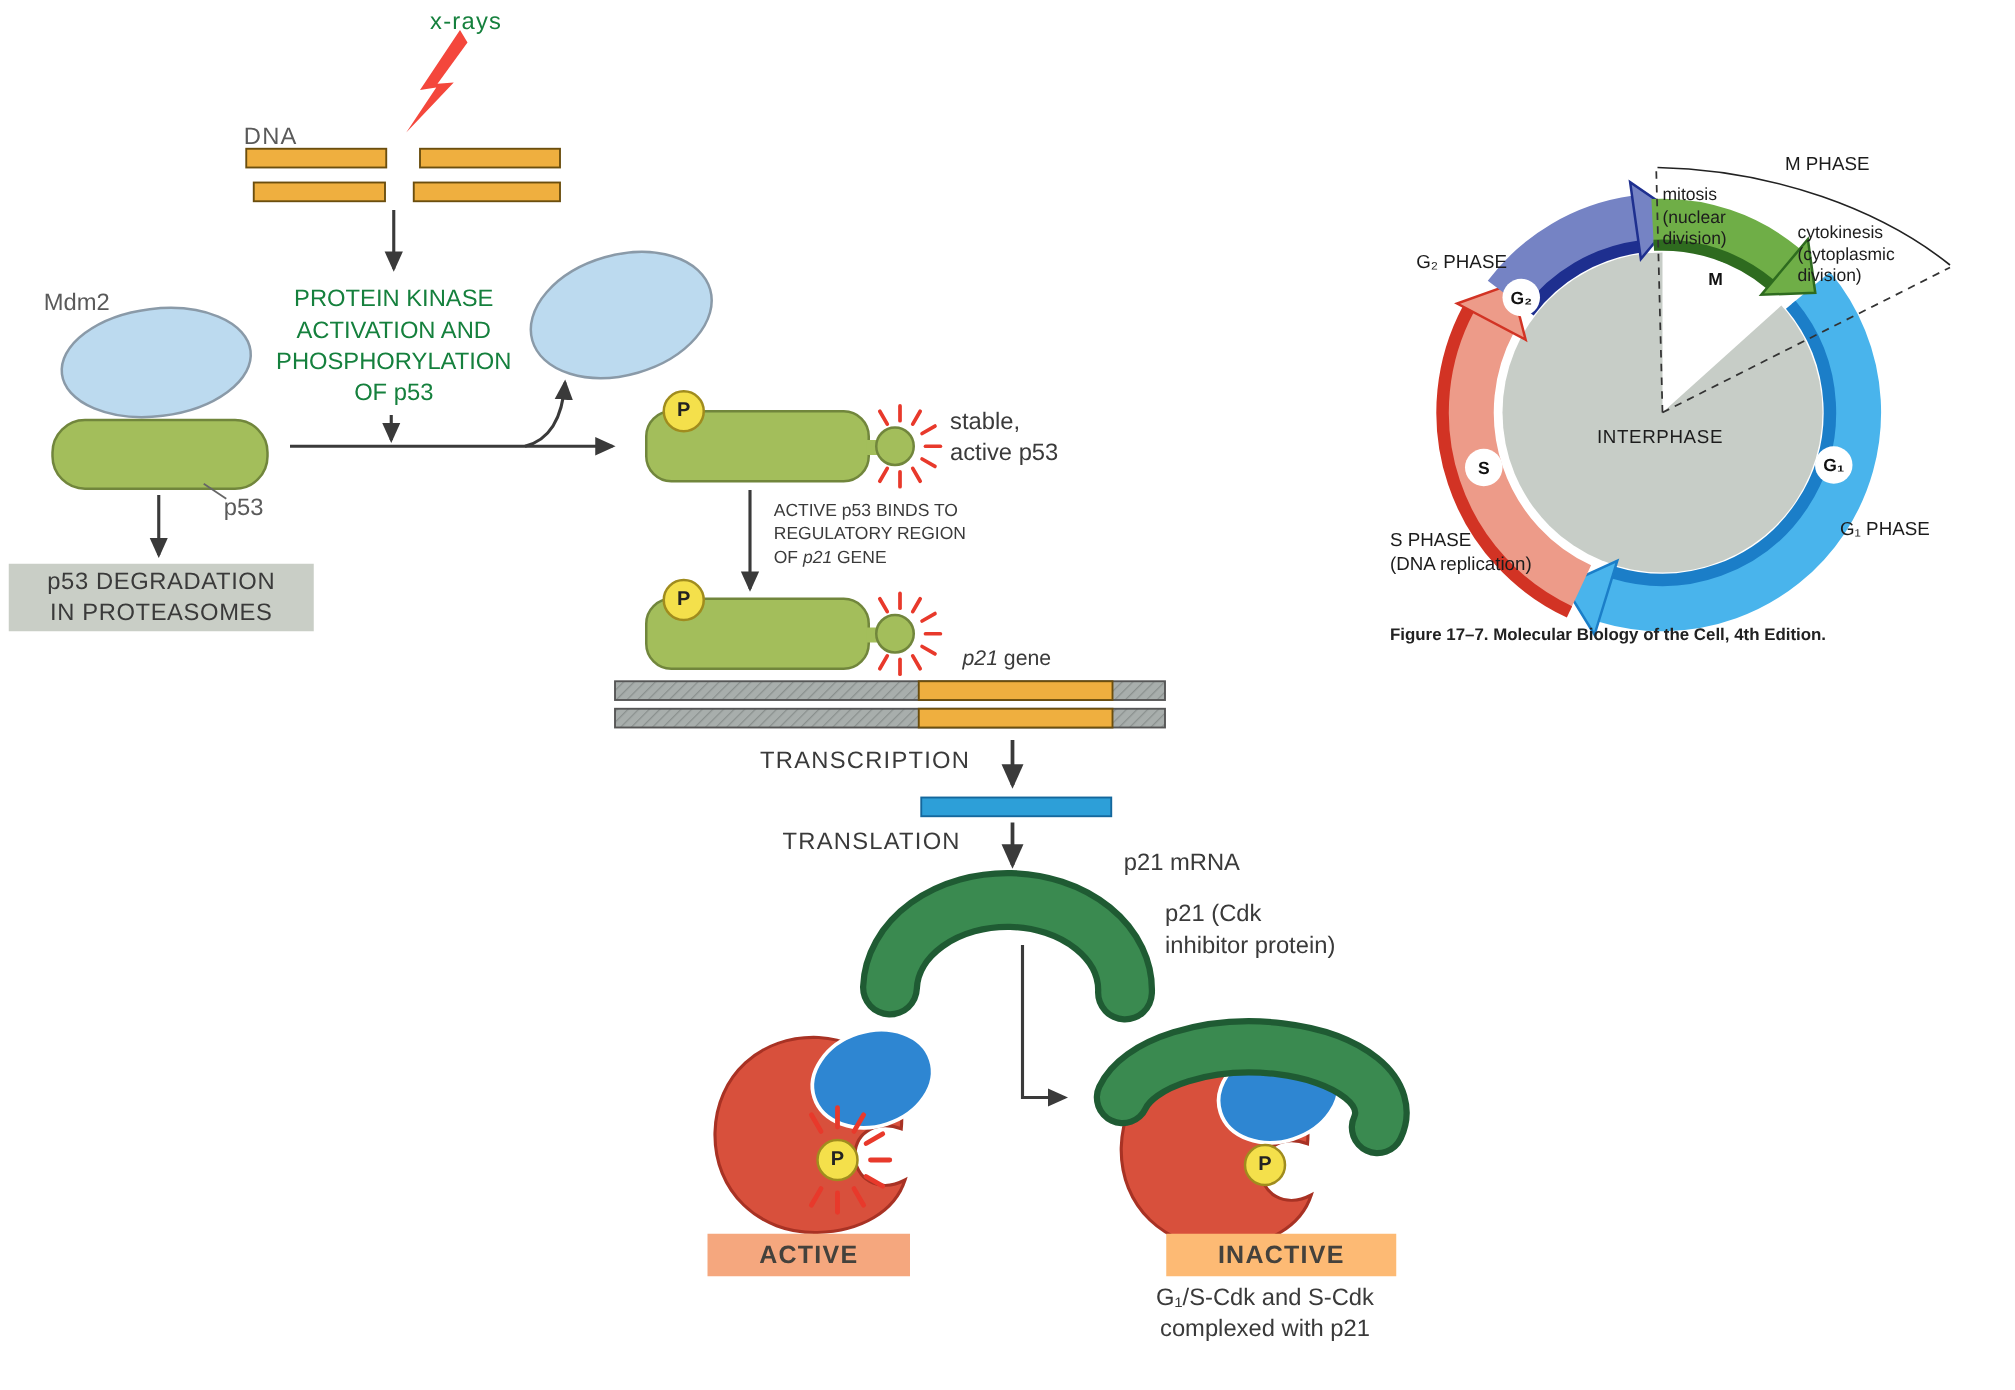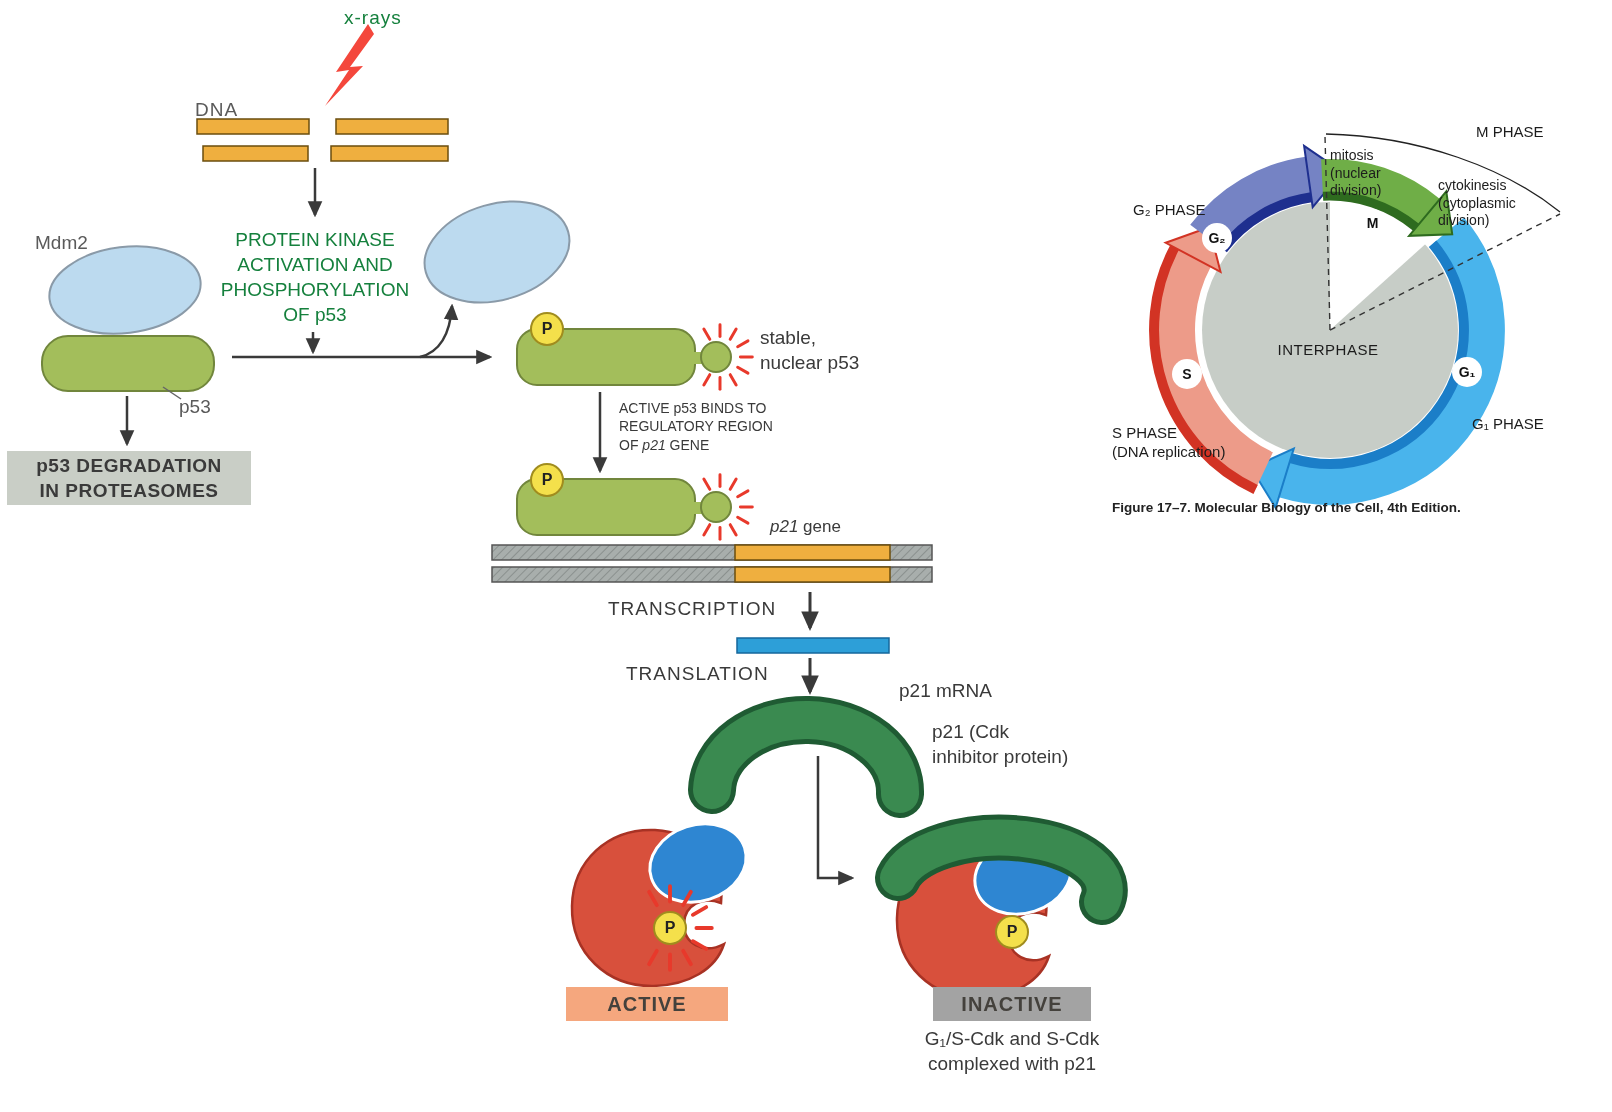--- a/index.html
+++ b/index.html
@@ -142,55 +142,55 @@
 
   <div class="txt red caps" style="left:344px; top:5px;">x-rays</div>
   <div class="txt gray caps" style="left:195px; top:97px;">DNA</div>
   <div class="txt red ctr" style="left:205px; top:227px; width:220px;">PROTEIN KINASE
 ACTIVATION AND
 PHOSPHORYLATION
 OF p53</div>
   <div class="txt gray" style="left:35px; top:230px;">Mdm2</div>
   <div class="txt gray" style="left:179px; top:394px;">p53</div>
 
-  <div class="box" style="left:7px; top:451px; width:244px; height:54px; background:#C9CEC6; font-weight:bold; font-size:20px; color:#3d443d; letter-spacing:0.5px;">
+  <div class="box" style="left:7px; top:451px; width:244px; height:54px; background:#C9CEC6; font-weight:normal; font-size:20px; color:#3d443d; letter-spacing:0.5px;">
     <span class="txt ctr" style="position:static;">p53 DEGRADATION
 IN PROTEASOMES</span>
   </div>
 
   <div class="txt" style="left:760px; top:325px;">stable,
-nuclear p53</div>
+active p53</div>
 
   <div class="txt" style="left:619px; top:399px; font-size:14px; white-space:normal;">
     <span>ACTIVE p53 BINDS TO</span><br>
     <span>REGULATORY REGION</span><br>
     <span>OF </span><i>p21</i><span> GENE</span>
   </div>
 
   <div class="txt" style="left:770px; top:516px; font-size:17px; white-space:normal;">
     <i>p21</i><span> gene</span>
   </div>
 
   <div class="txt caps" style="left:608px; top:596px;">TRANSCRIPTION</div>
   <div class="txt" style="left:899px; top:635px;margin-top:43px;">p21 mRNA</div>
   <div class="txt caps" style="left:626px; top:661px;">TRANSLATION</div>
   <div class="txt" style="left:932px; top:719px;">p21 (Cdk
 inhibitor protein)</div>
 
   <div class="box" style="left:566px; top:987px; width:162px; height:34px; background:#F5A77E;">ACTIVE</div>
-  <div class="box" style="left:933px; top:987px; width:158px; height:34px; background:#a3a3a3;">INACTIVE</div>
+  <div class="box" style="left:933px; top:987px; width:184px; height:34px; background:#fdba74;">INACTIVE</div>
   <div class="txt ctr" style="left:872px; top:1026px; width:280px;">G₁/S-Cdk and S-Cdk
 complexed with p21</div>
 
   <div class="p-circle" style="left:530px; top:312px;">P</div>
   <div class="p-circle" style="left:530px; top:463px;">P</div>
   <div class="p-circle" style="left:653px; top:911px;">P</div>
   <div class="p-circle" style="left:995px; top:915px;">P</div>
 
-  <div class="txt cyc" style="left:1428px; top:122px;margin-left:48px;">M PHASE</div>
+  <div class="txt cyc" style="left:1428px; top:122px;">M PHASE</div>
   <div class="txt small" style="left:1330px; top:147px;">mitosis
 (nuclear
 division)</div>
   <div class="txt small" style="left:1438px; top:177px;">cytokinesis
 (cytoplasmic
 division)</div>
   <div class="txt cyc" style="left:1133px; top:200px;">G₂ PHASE</div>
   <div class="txt cyc ctr" style="left:1268px; top:340px; width:120px; letter-spacing:0.5px;">INTERPHASE</div>
   <div class="txt cyc" style="left:1472px; top:414px;">G₁ PHASE</div>
   <div class="txt small" style="left:1112px; top:424px; font-size:15px;">S PHASE

